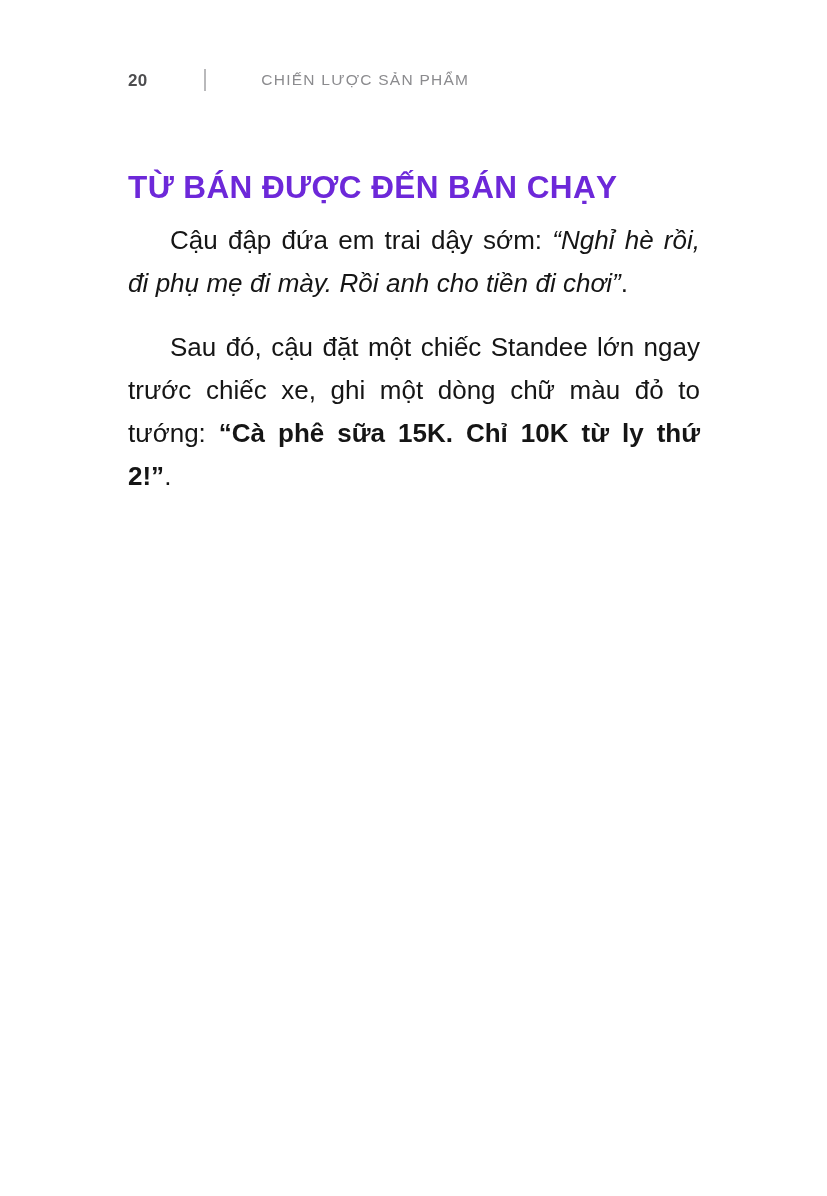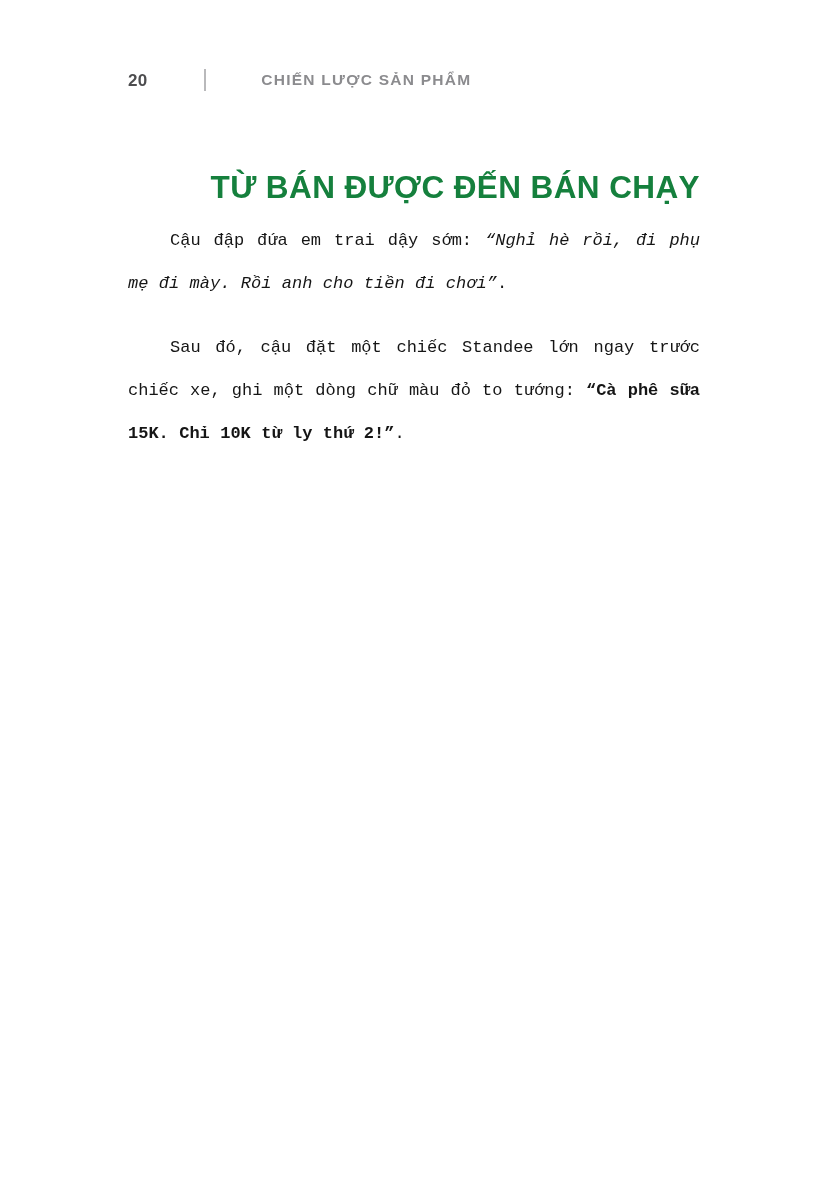--- a/index.html
+++ b/index.html
@@ -48,59 +48,59 @@
   .head-rule {
     width: 2px;
     height: 22px;
     background: #b9b9bb;
     margin: 0 19px 0 21px;
     flex: none;
   }
 
   .head-title {
     font-family: "Liberation Sans", "DejaVu Sans", sans-serif;
-    font-weight: bold;
+    font-weight: normal;
     font-size: 15.5px;
     color: #8b8b8e;
     letter-spacing: 1.25px;
     line-height: 1;
     white-space: nowrap;
   }
 
   
   .chapter-title {
     position: absolute;
     left: 128px;
     top: 148px;
     width: 572px;
-    text-align: right;
+    text-align: left;
     font-family: "Liberation Sans", "DejaVu Sans", sans-serif;
     font-weight: bold;
     font-size: 31.5px;
     letter-spacing: 0.4px;
-    color: #15803d;
+    color: #6d28d9;
     line-height: 1.15;
     white-space: nowrap;
   }
 
   
   .body-copy {
     position: absolute;
     left: 128px;
     top: 219px;
     width: 572px;
   }
 
   .body-copy p {
     margin: 0 0 21px 0;
     text-indent: 42px;
     text-align: justify;
     text-justify: inter-word;
-    font-family: Liberation Mono, monospace;
-    font-size: 17px;
+    font-family: Liberation Sans, sans-serif;
+    font-size: 26px;
     line-height: 43px;
     color: #151515;
     hyphens: none;
     word-spacing: 0.2px;
   }
 
   .body-copy p:last-child {
     margin-bottom: 0;
   }
 

